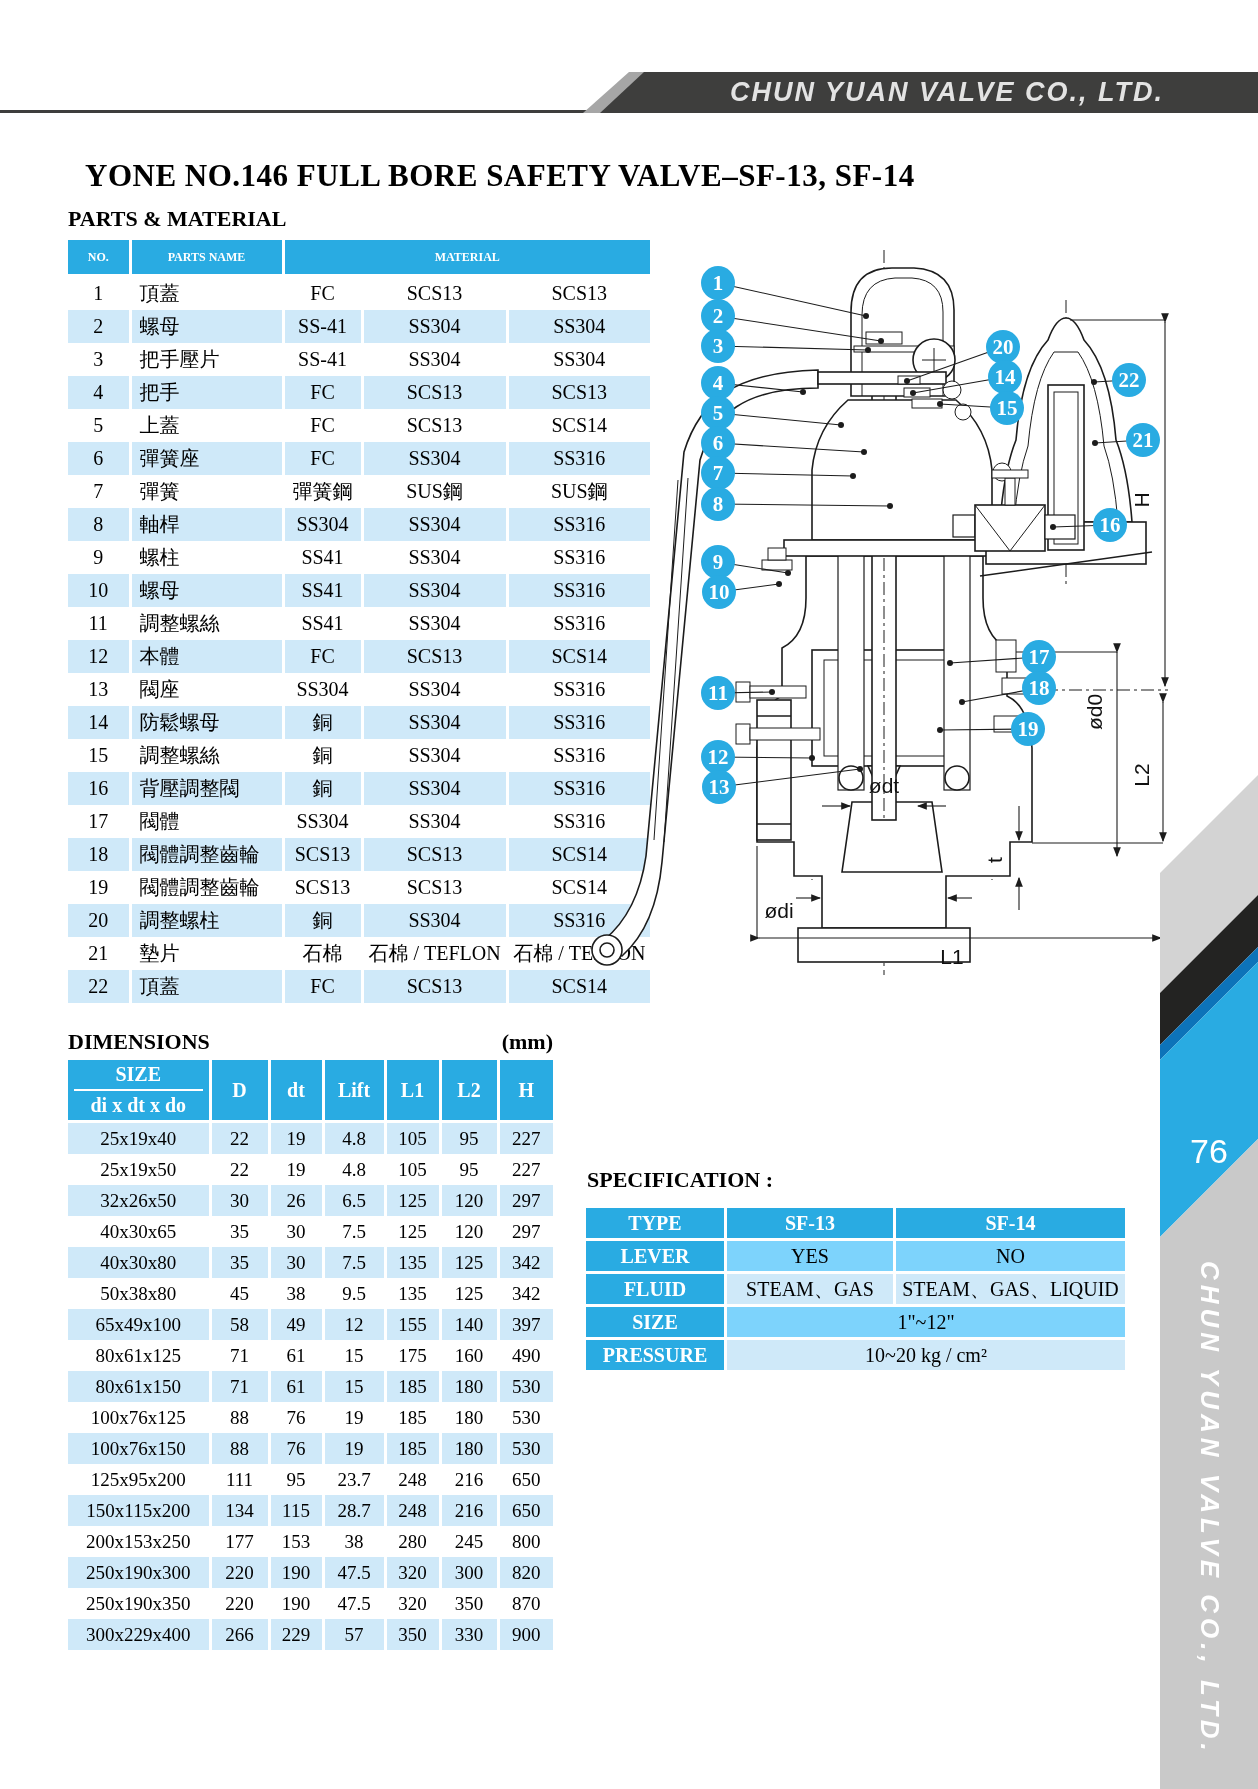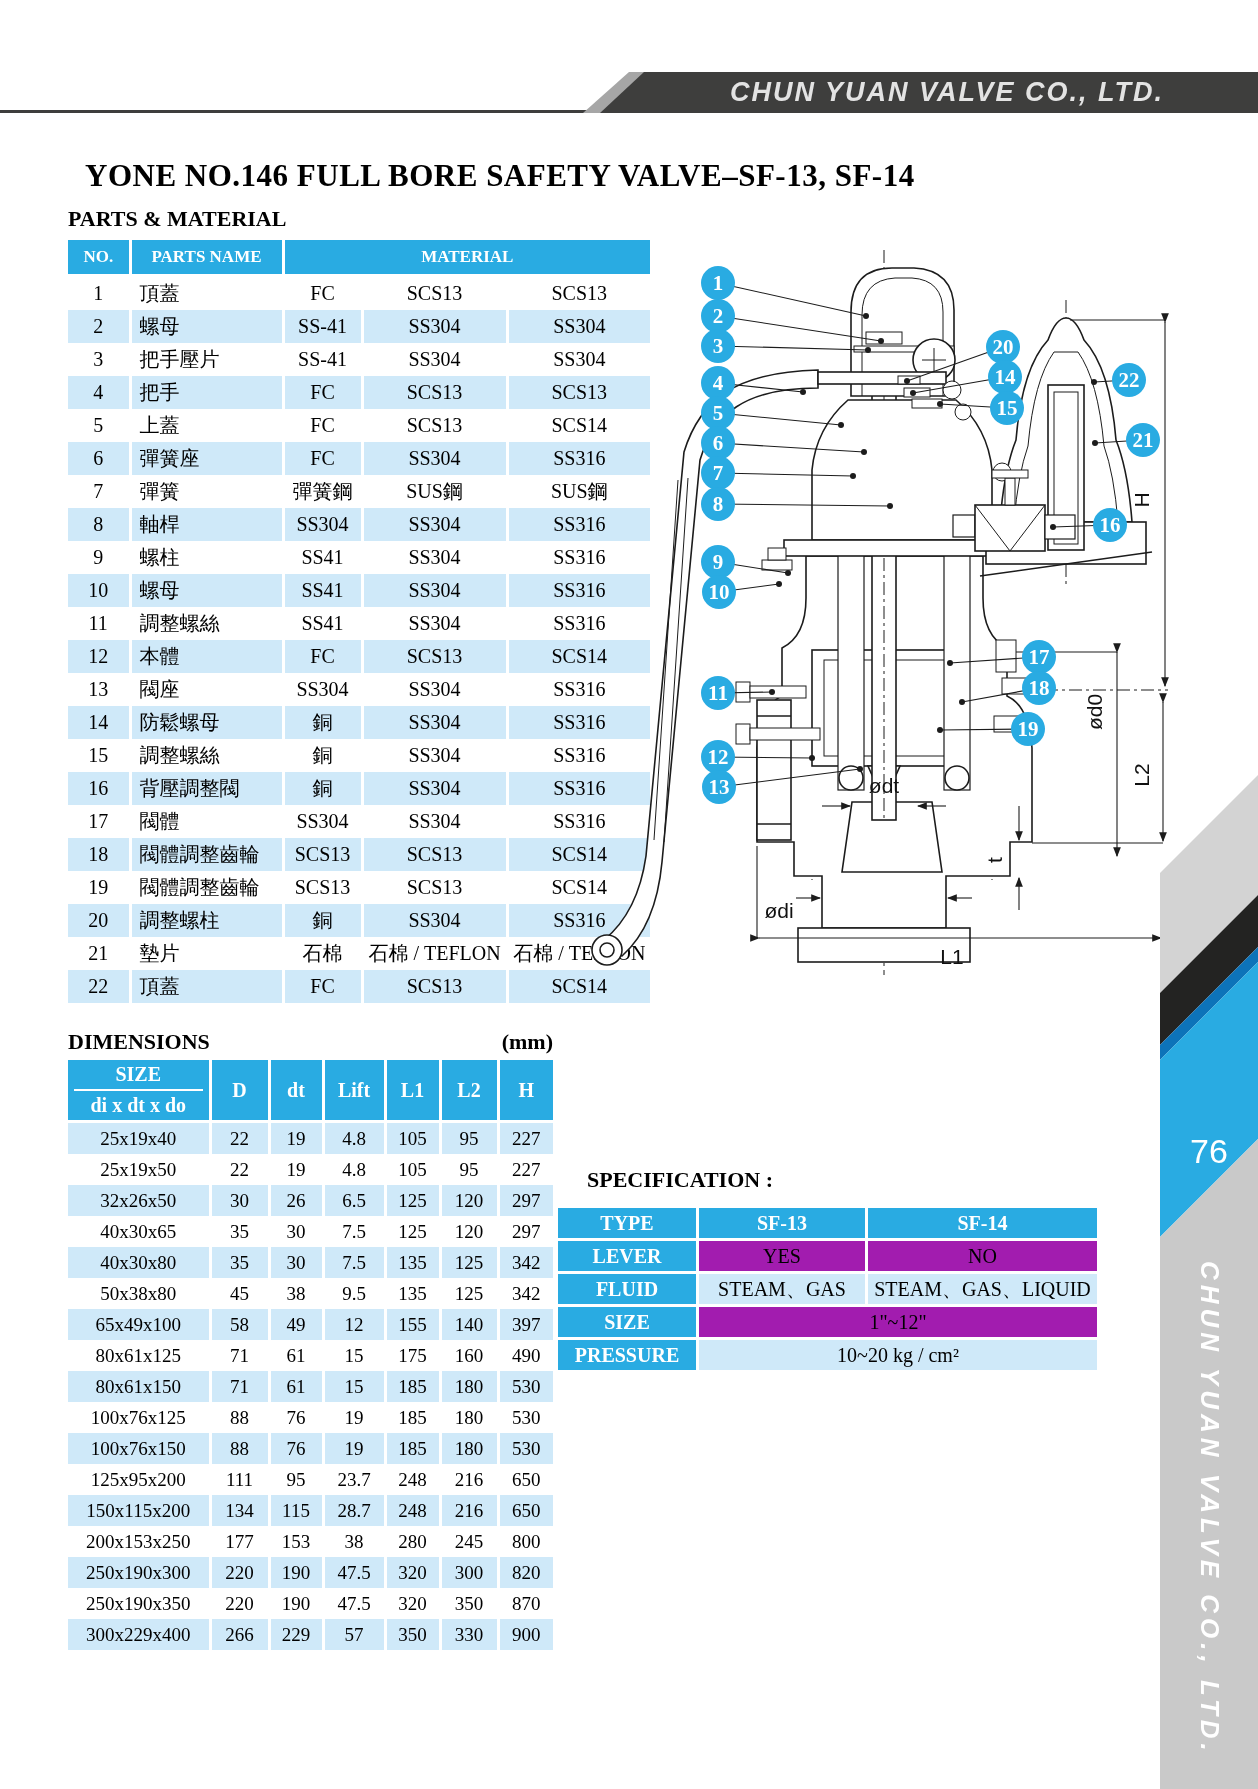--- a/index.html
+++ b/index.html
@@ -21,41 +21,41 @@
     letter-spacing:.5px;white-space:nowrap;}
   .sec{position:absolute;font-size:22px;font-weight:bold;white-space:nowrap;}
   .h-parts{left:68px;top:206px;}
   .h-dims{left:68px;top:1029px;}
   .h-mm{left:455px;top:1029px;width:98px;text-align:right;}
   .h-spec{left:587px;top:1167px;}
 
   
   table{border-collapse:collapse;table-layout:fixed;}
   .parts{position:absolute;left:68px;top:240px;width:582px;}
-  .parts th{background:#29abe2;color:#fff;font-size:17px;font-weight:bold;height:32px;
+  .parts th{background:#29abe2;color:#fff;font-size:12px;font-weight:bold;height:32px;
     border-left:3px solid #fff;border-bottom:3px solid #fff;}
   .parts th:first-child{border-left:none;}
   .parts td{height:33px;font-size:20px;text-align:center;border-left:3px solid #fff;padding:0;}
   .parts td:first-child{border-left:none;}
   .parts td.nm{text-align:left;padding-left:8px;font-size:20px;margin-top:12px;}
   .parts tbody tr:nth-child(even) td{background:#cfe9f9;}
 
   .dims{position:absolute;left:68px;top:1060px;width:485px;}
   .dims th{background:#29abe2;color:#fff;font-size:20px;font-weight:bold;height:60px;
     border-left:3px solid #fff;border-bottom:3px solid #fff;padding:0;}
   .dims th:first-child{border-left:none;}
   .dims .sizebox div:first-child{border-bottom:2px solid #fff;padding-bottom:3px;margin:0 6px 3px 6px;}
   .dims td{height:31px;font-size:19px;text-align:center;border-left:3px solid #fff;padding:0;}
   .dims td:first-child{border-left:none;}
   .dims tbody tr:nth-child(odd) td{background:#cfe9f9;}
 
-  .spec{position:absolute;left:555px;top:1205px;width:545px;border-collapse:separate;border-spacing:3px;}
+  .spec{position:absolute;left:583px;top:1205px;width:545px;border-collapse:separate;border-spacing:3px;}
   .spec th{background:#29abe2;color:#fff;font-size:20px;font-weight:bold;height:30px;padding:0 4px;}
   .spec td{font-size:20px;text-align:center;height:15px;padding:0 4px;}
-  .spec tr.rw td{background:#a21caf;}
+  .spec tr.rw td{background:#7dd3fc;}
   .spec tr.rb td{background:#cfe9f9;}
   .spec td.hd{background:#29abe2;color:#fff;font-weight:bold;}
   .c-type{width:130px;} .c-sf13{width:158px;}
 
   
   .sidebar{position:absolute;right:0;top:0;width:98px;height:1789px;}
   .stripe{position:absolute;left:0;top:0;width:98px;height:1789px;}
   .st1{background:#d3d3d3;clip-path:polygon(0 873px,98px 775px,98px 895px,0 993px);}
   .st2{background:#232322;clip-path:polygon(0 993px,98px 895px,98px 947px,0 1045px);}
   .st3{background:#0d73b9;clip-path:polygon(0 1045px,98px 947px,98px 962px,0 1060px);}

